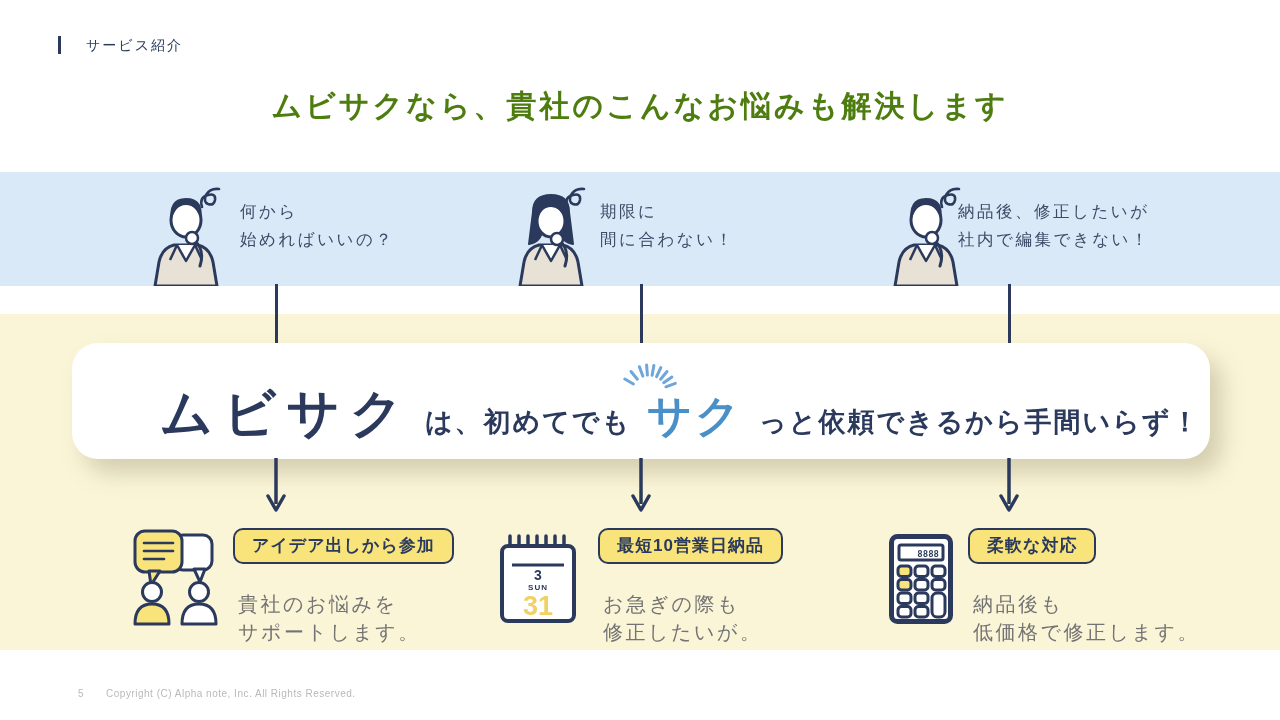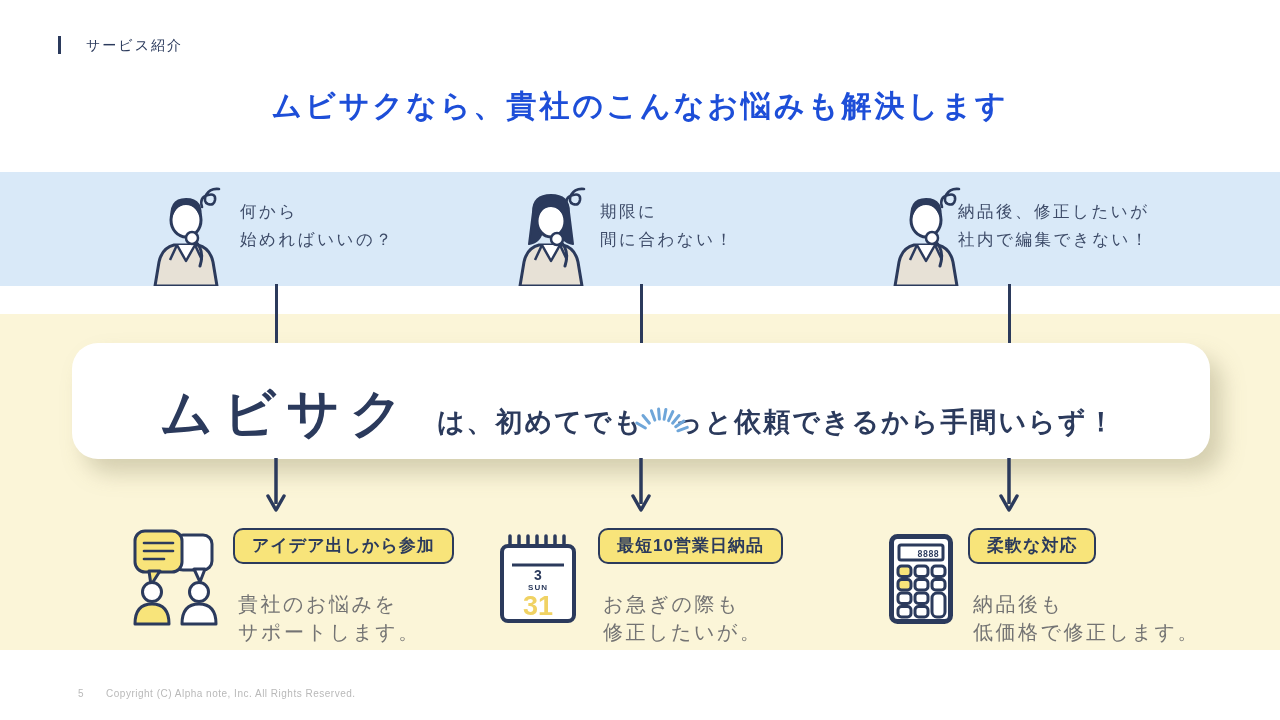--- a/index.html
+++ b/index.html
@@ -3,41 +3,41 @@
 <meta charset="utf-8">
 <style>
   * { margin:0; padding:0; box-sizing:border-box; }
   body { background:#666; font-family:"Liberation Sans","DejaVu Sans",sans-serif; }
   .slide { position:relative; width:1280px; height:720px; background:#ffffff; overflow:hidden; margin:0 auto; }
 
   
   .eyebrow { position:absolute; left:58px; top:36px; border-left:3px solid #2b3a5c; padding-left:25px;
              font-size:14px; letter-spacing:2px; color:#2b3a5c; line-height:18px; }
   .title { position:absolute; top:86px; left:0; width:100%; text-align:center;
-           font-size:30px; font-weight:bold; letter-spacing:3px; color:#1d4ed8; }
+           font-size:30px; font-weight:bold; letter-spacing:3px; color:#4d7c0f; }
 
   
   .band-blue   { position:absolute; left:0; top:172px; width:100%; height:114px; background:#d9e9f8; }
   .band-yellow { position:absolute; left:0; top:314px; width:100%; height:336px; background:#fbf5d8; }
 
   
   .person { position:absolute; top:188px; width:88px; height:98px; }
   .squiggle { position:absolute; top:184px; width:30px; height:28px; }
   .concern-text { position:absolute; top:197px; font-size:16.5px; line-height:28px; letter-spacing:2.5px; color:#3d4b68; }
 
   
   .vline { position:absolute; width:3px; height:59px; top:284px; background:#2b3a5c; }
   .arrow { position:absolute; top:458px; width:22px; height:56px; }
 
   
   .banner { position:absolute; left:72px; top:343px; width:1138px; height:116px; background:#ffffff;
             border-radius:26px; box-shadow:12px 14px 22px rgba(140,135,100,0.35);
             display:flex; align-items:baseline; padding:36px 0 0 88px; }
   .brand { font-size:52px; font-weight:800; letter-spacing:10px; color:#2b3a5c; }
-  .connector { font-size:27px; font-weight:bold; letter-spacing:2px; color:#2b3a5c; margin-left:24px; }
+  .connector { font-size:27px; font-weight:bold; letter-spacing:2px; color:#2b3a5c; margin-left:12px; }
   .hl-wrap { position:relative; margin-left:16px; }
   .highlight { font-size:44px; font-weight:800; letter-spacing:3px; color:#4a90c8; }
   .rays { position:absolute; left:-28px; top:-36px; width:70px; height:40px; }
   .tail { font-size:27px; font-weight:bold; letter-spacing:2px; color:#2b3a5c;margin-left:16px; }
 
   
   .badge { position:absolute; top:528px; height:36px; line-height:31px; padding:0 17px;
            background:#f8e47a; border:2.5px solid #2b3a5c; border-radius:10px;
            font-size:17px; font-weight:bold; letter-spacing:1px; color:#2b3a5c; }
   .feature-text { position:absolute; top:590px; font-size:20px; line-height:28px; letter-spacing:2.5px; color:#737373; }
@@ -124,20 +124,21 @@
           <line x1="18.4" y1="28.2" x2="12" y2="20.5"></line>
           <line x1="23.8" y1="25.1" x2="20.4" y2="15.7"></line>
           <line x1="28.4" y1="24.1" x2="27.6" y2="14.1"></line>
           <line x1="33.1" y1="24.3" x2="34.9" y2="14.4"></line>
           <line x1="37.6" y1="25.7" x2="41.8" y2="16.6"></line>
           <line x1="41.6" y1="28.2" x2="48" y2="20.5"></line>
           <line x1="44.7" y1="31.7" x2="52.9" y2="26"></line>
           <line x1="46.9" y1="35.8" x2="56.3" y2="32.4"></line>
         </g>
       </svg>
+      <span class="highlight">サク</span>
     </span>
     <span class="tail">っと依頼できるから手間いらず！</span>
   </div>
 
   <svg class="arrow" style="left:265px" viewBox="0 0 22 56">
     <line x1="11" y1="0" x2="11" y2="46" stroke="#2b3a5c" stroke-width="3.5"></line>
     <polyline points="3,38 11,52 19,38" stroke="#2b3a5c" stroke-width="3.5" fill="none" stroke-linecap="round" stroke-linejoin="round"></polyline>
   </svg>
   <svg class="arrow" style="left:630px" viewBox="0 0 22 56">
     <line x1="11" y1="0" x2="11" y2="46" stroke="#2b3a5c" stroke-width="3.5"></line>

